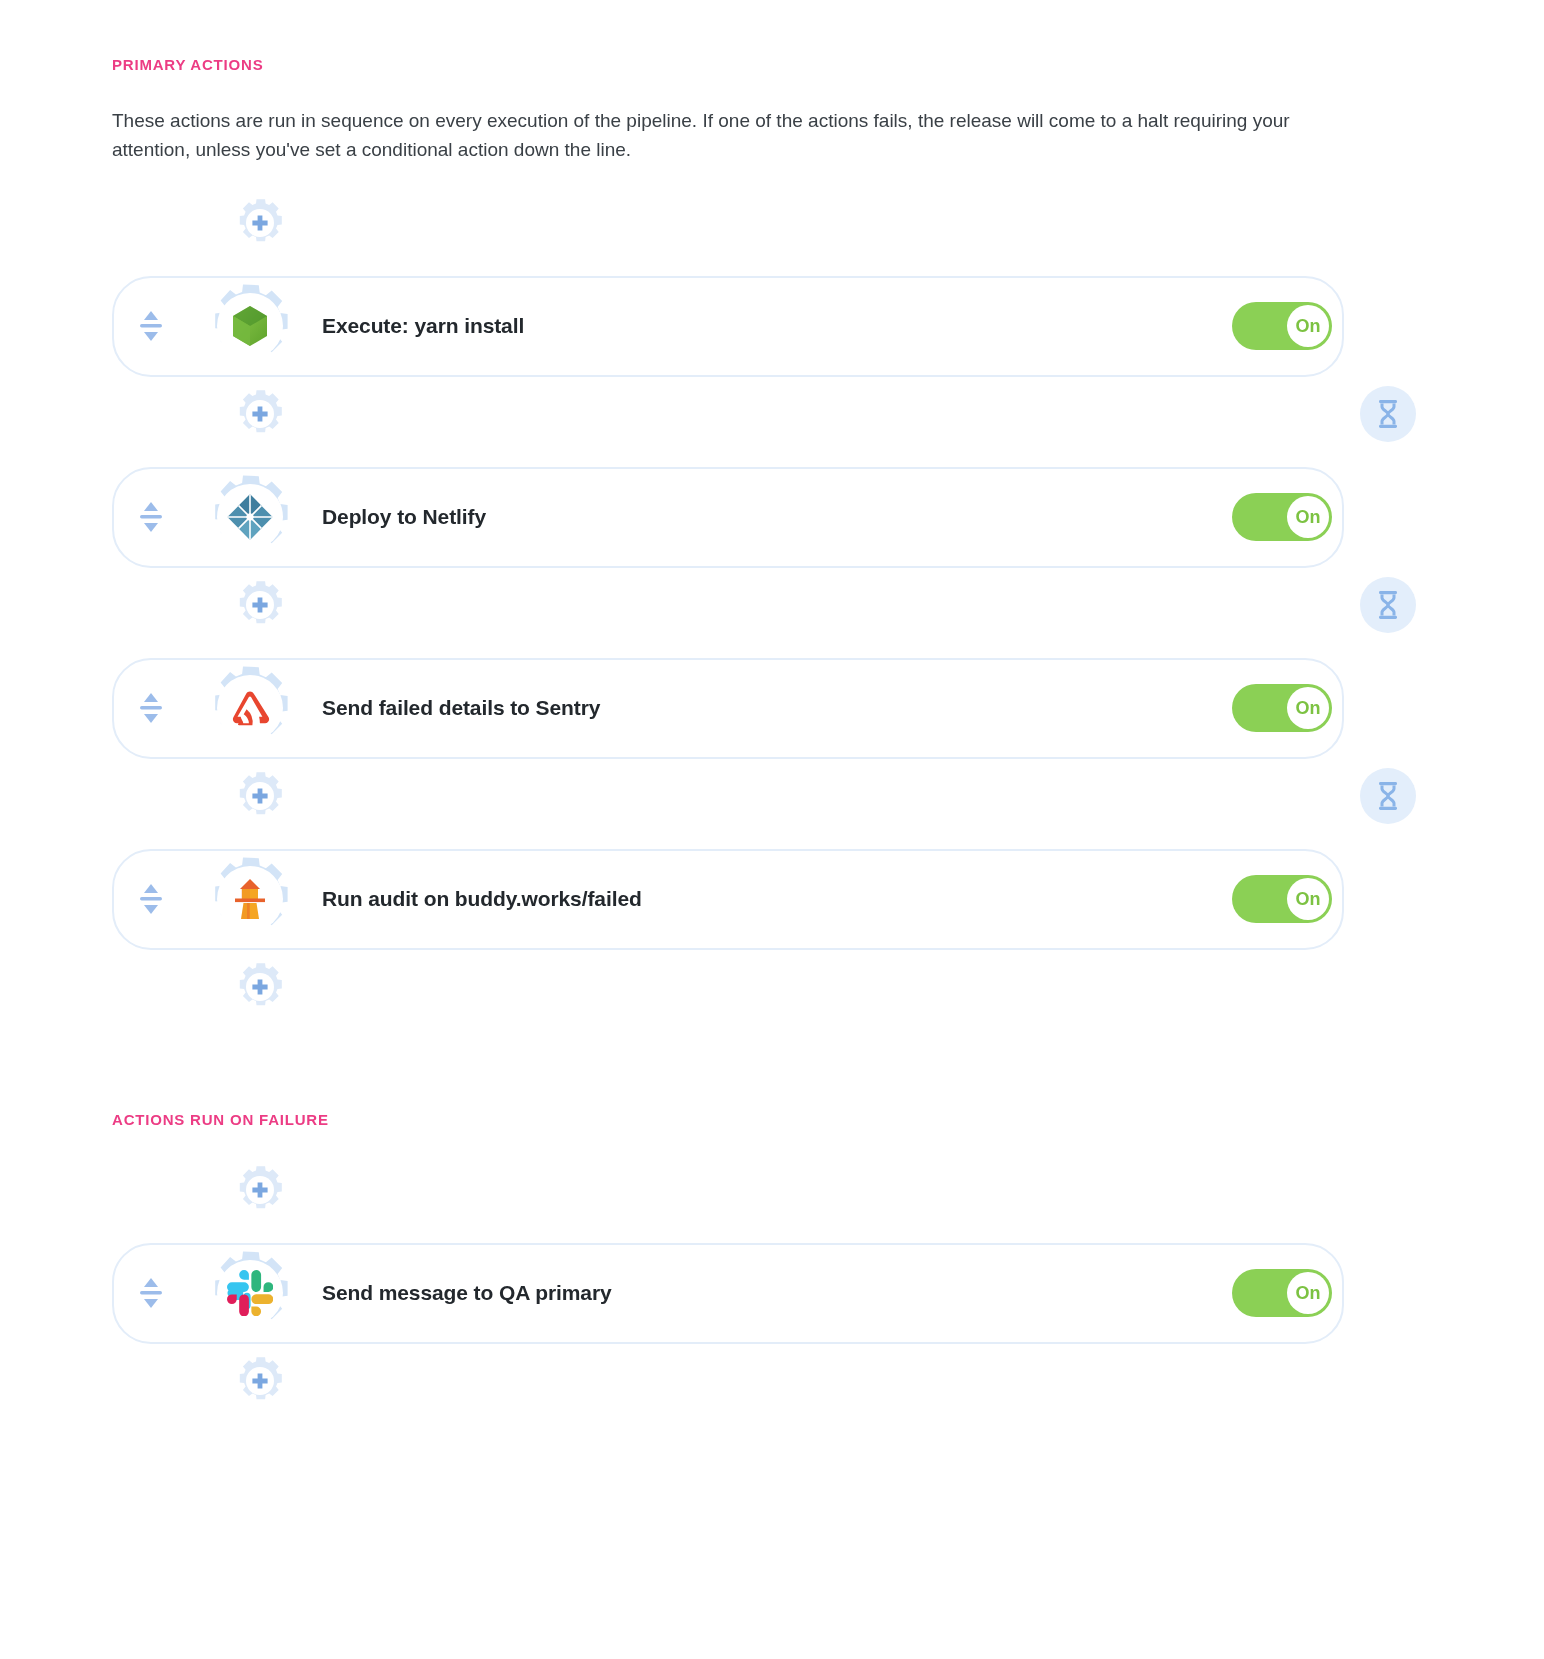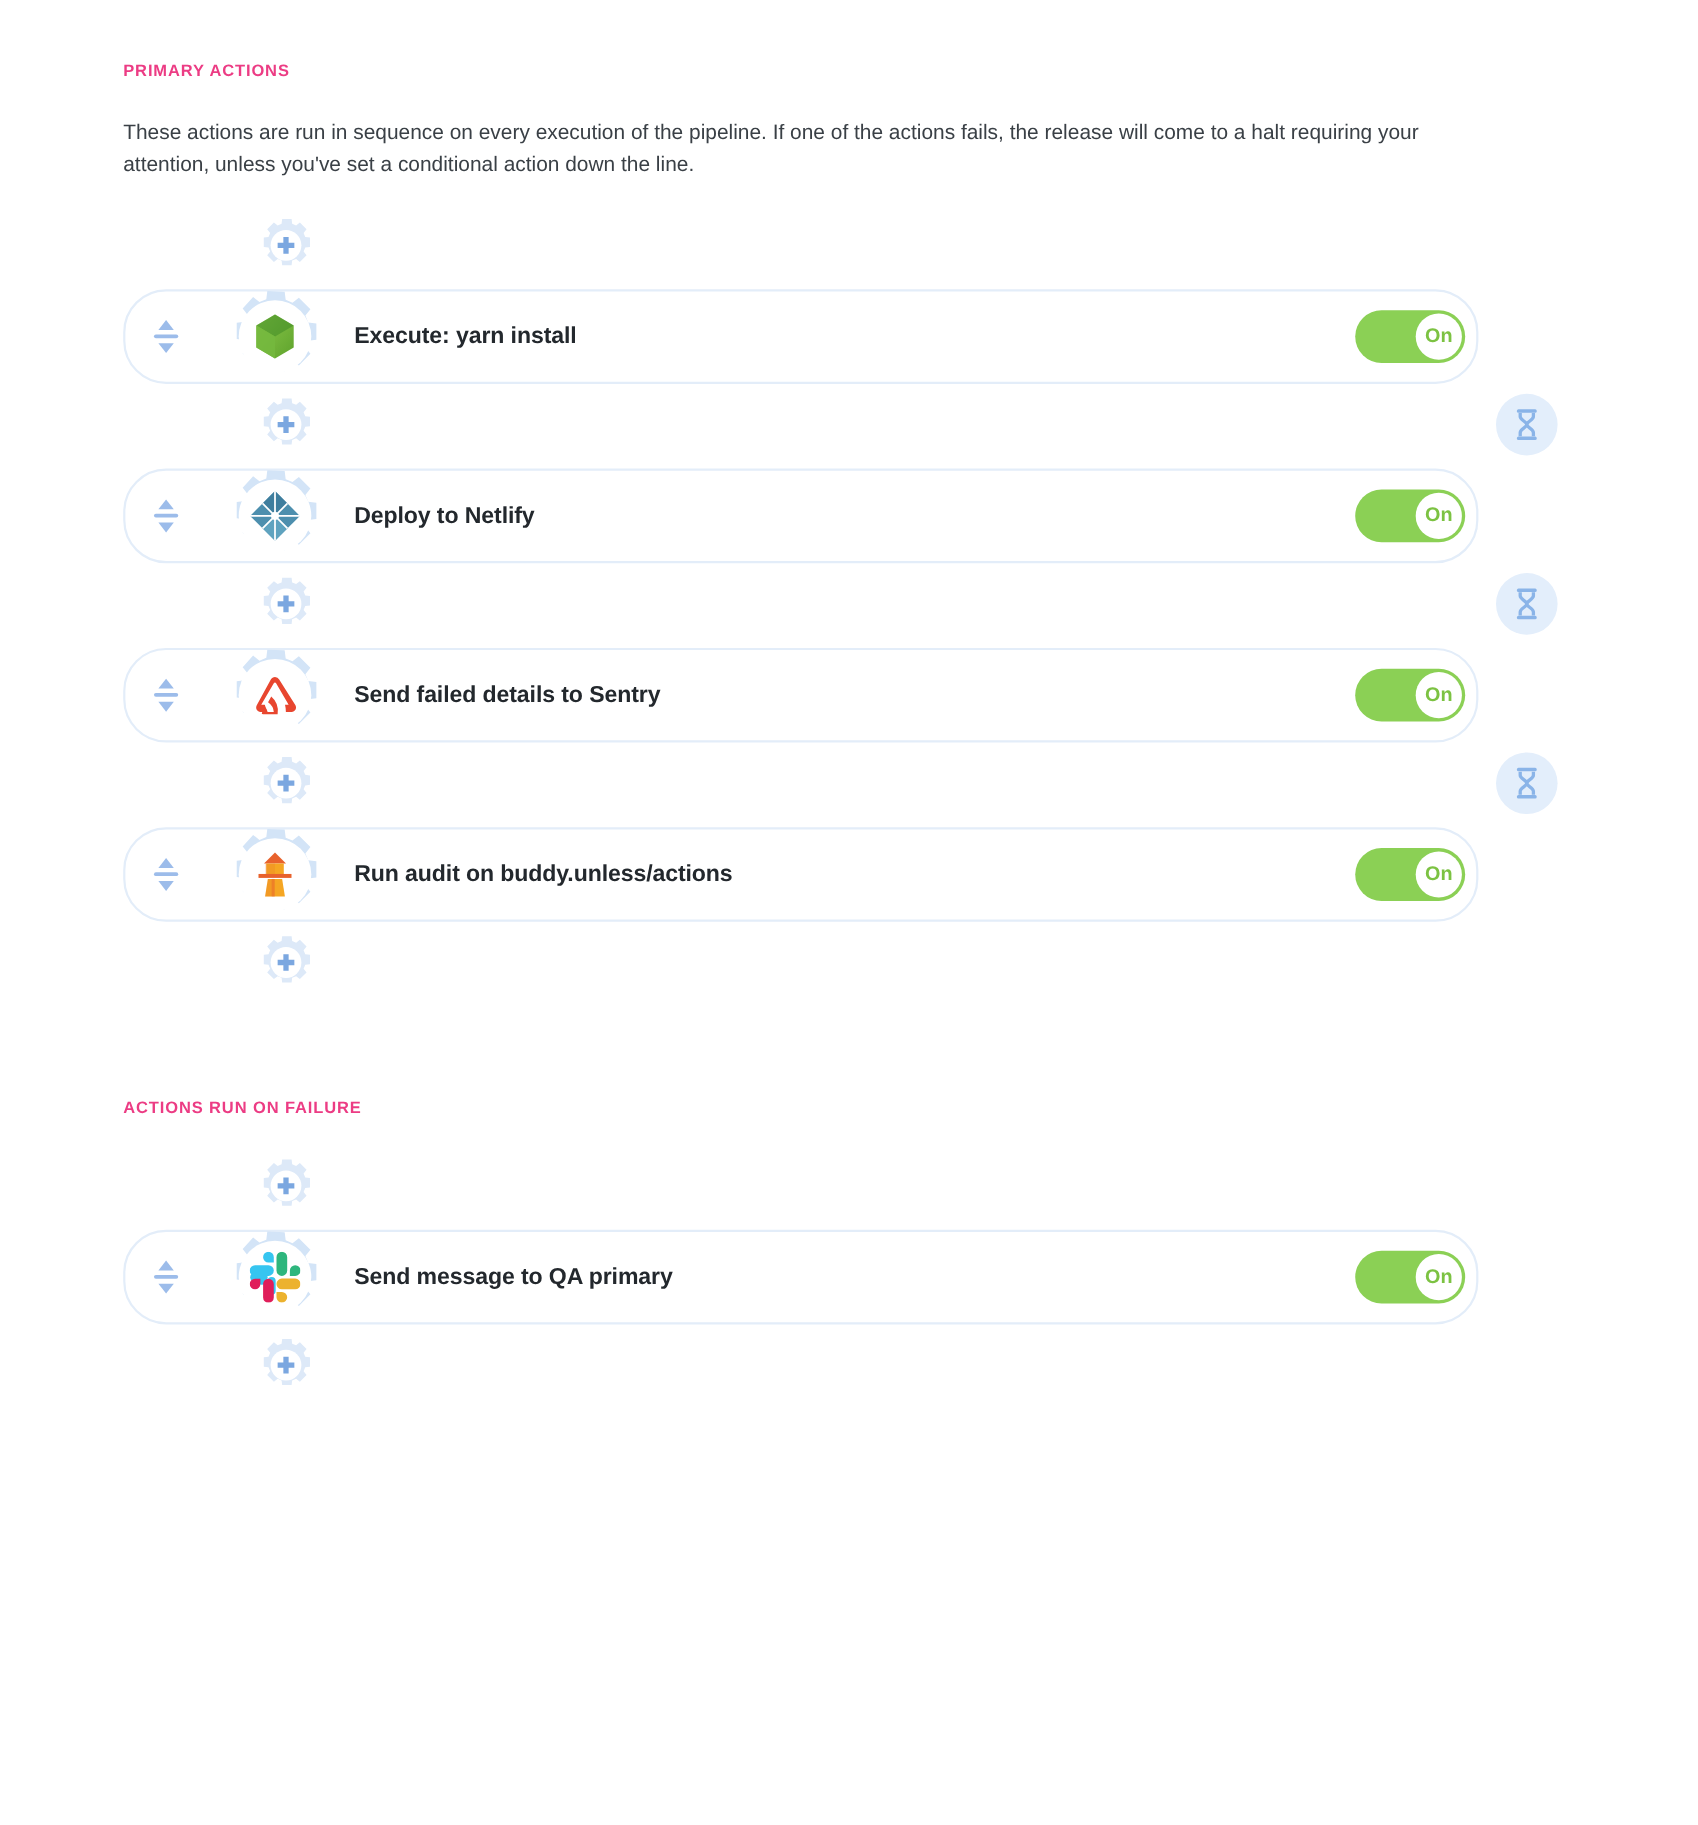--- a/index.html
+++ b/index.html
@@ -56,25 +56,25 @@
     justify-content: center;
     cursor: pointer;
   }
   .gear-add svg { display: block; }
 
   
   .action-row {
     position: relative;
     display: flex;
     align-items: center;
-    height: 86px;
+    height: 101px;
     background: #ffffff;
     border: 2px solid #e3edf9;
     border-radius: 39px;
-    margin: 12px 0 9px 0;
+    margin: 25px 0 9px 0;
     width: 1232px;
   }
 
   .drag-handle {
     width: 74px;
     flex: 0 0 74px;
     display: flex;
     align-items: center;
     justify-content: center;
     cursor: ns-resize;
@@ -354,21 +354,21 @@
               <path fill="#e8622c" d="M23 3l10 10H13z"></path>
               <path fill="#f5a623" d="M15 13h16v10H15z"></path>
               <path fill="#e8622c" d="M14 13h9v10h-9z" opacity=".18"></path>
               <rect x="8" y="22.5" width="30" height="3.6" fill="#e8622c"></rect>
               <path fill="#f5a623" d="M16.5 27h13l2.5 16H14z"></path>
               <path fill="#e8622c" d="M16.5 27H23v16h-9z" opacity=".18"></path>
               <rect x="20" y="27" width="2.6" height="16" fill="#e8622c" opacity=".45"></rect>
             </svg>
           </span>
         </div>
-        <span class="action-label">Run audit on buddy.unless/actions</span>
+        <span class="action-label">Run audit on buddy.works/failed</span>
         <div class="toggle">
           <span class="knob">On</span>
         </div>
       </div>
 
       <div class="gear-add">
         <svg class="gear-bg" width="56" height="56" viewBox="0 0 56 56">
           <path fill="#dde9f8" d="M33.1 4.2l.5 4.3 3.6 1.5 3.4-2.7 6.1 6.1-2.7 3.4 1.5 3.6 4.3.5v8.6l-4.3.5-1.5 3.6 2.7 3.4-6.1 6.1-3.4-2.7-3.6 1.5-.5 4.3h-8.6l-.5-4.3-3.6-1.5-3.4 2.7-6.1-6.1 2.7-3.4-1.5-3.6-4.3-.5v-8.6l4.3-.5 1.5-3.6-2.7-3.4 6.1-6.1 3.4 2.7 3.6-1.5.5-4.3z"></path>
           <circle cx="28" cy="28" r="14" fill="#ffffff"></circle>
           <path fill="#7ba7e0" d="M25.6 20.4h4.8v5.2h5.2v4.8h-5.2v5.2h-4.8v-5.2h-5.2v-4.8h5.2z"></path>

